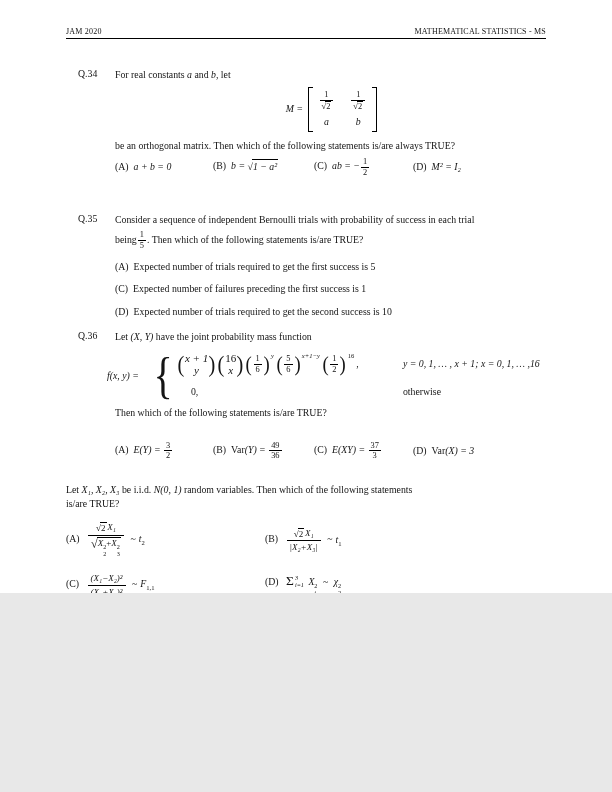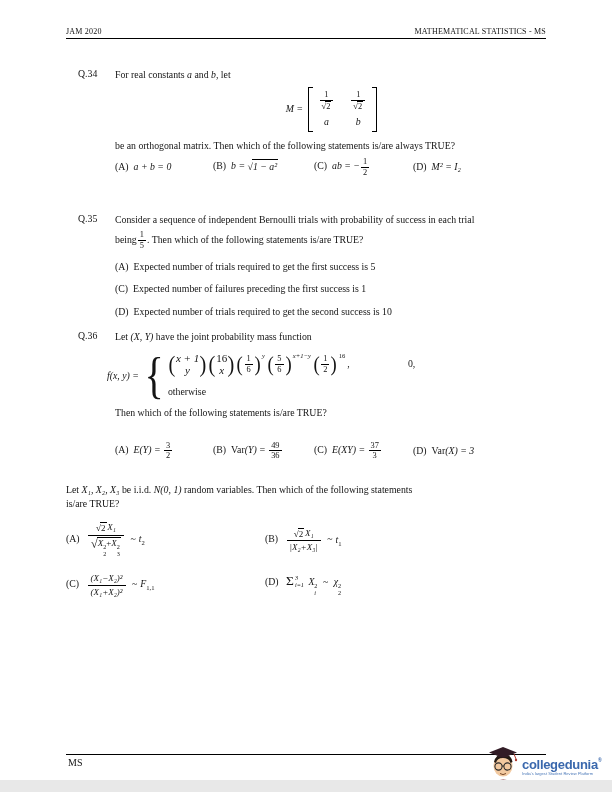--- a/index.html
+++ b/index.html
@@ -1,17 +1,17 @@
 <!DOCTYPE html>
 <html><head>
 <meta charset="utf-8">
 <style>
   html,body{margin:0;padding:0;background:#e8e8e8;}
   .page{
-    position:relative;width:612px;height:780px;margin:0 auto;background:#ffffff;
+    position:relative;width:612px;height:593px;margin:0 auto;background:#ffffff;
     font-family:"Liberation Serif","DejaVu Serif",serif;color:#141414;
     font-size:9.8px;overflow:hidden;
   }
   
   .header{position:absolute;left:66px;right:66px;top:27px;border-bottom:1.5px solid #000;
     padding-bottom:2px;display:flex;justify-content:space-between;font-size:8px;letter-spacing:.2px;}
   .footer-rule{position:absolute;left:66px;right:66px;top:754px;border-top:1.4px solid #000;}
   .footer-ms{position:absolute;left:68px;top:757px;font-size:10px;}
   
   .q{position:absolute;left:66px;width:482px;display:flex;}
@@ -43,21 +43,21 @@
   .optline{margin:0 0 8.5px 0;}
   
   .binom{display:inline-flex;align-items:center;margin-right:1px;}
   .bstack{display:inline-flex;flex-direction:column;text-align:center;line-height:1.1;font-size:11px;}
   .bp{font-size:24px;font-weight:300;line-height:1;transform:scaleX(.85);}
   .pfrac{display:inline-flex;align-items:center;margin-right:2px;}
   .bp2{font-size:22px;font-weight:300;line-height:1;transform:scaleX(.85);}
   .pexp{font-size:6.6px;position:relative;top:-9px;margin-left:1px;}
   
   .pw{display:flex;align-items:center;margin:8px 0 6px 0;}
-  .pw .lhs{margin-right:3px;white-space:nowrap;}
+  .pw .lhs{margin-right:12px;white-space:nowrap;}
   .brace{font-size:50px;font-weight:300;line-height:.9;transform:scaleX(.8);margin-right:2px;}
   .cases{display:grid;grid-template-columns:212px auto;column-gap:14px;row-gap:9px;align-items:center;}
   .expr{display:inline-flex;align-items:center;white-space:nowrap;}
   
   .sigma-group{display:inline-flex;align-items:center;margin-right:2px;}
   .sigma{font-size:13.5px;line-height:1;}
   .limcol{display:inline-flex;flex-direction:column;align-items:flex-start;font-size:6.2px;
     line-height:1.15;margin-left:1px;}
   
   .sscol{display:inline-flex;flex-direction:column;font-size:6.2px;line-height:1.1;
@@ -198,20 +198,21 @@
                 <span class="bp2">(</span>
                 <span class="frac">
                   <span class="num">1</span>
                   <span class="den">2</span>
                 </span>
                 <span class="bp2">)</span>
                 <sup class="pexp">16</sup>
               </span>
             <span>,</span>
           </span>
+          <span class="mi">y = 0, 1, … , x + 1;  x = 0, 1, … ,16</span>
           <span style="padding-left:14px;">0,</span>
           <span class="cond2">otherwise</span>
         </div>
       </div>
       <div>Then which of the following statements is/are TRUE?</div>
       <div class="grid4" style="margin-top:21px;">
         <span class="nowrap"><span class="olabel">(A)</span><span class="mi">E(Y) = </span><span class="frac">
               <span class="num">3</span>
               <span class="den">2</span>
             </span></span>

